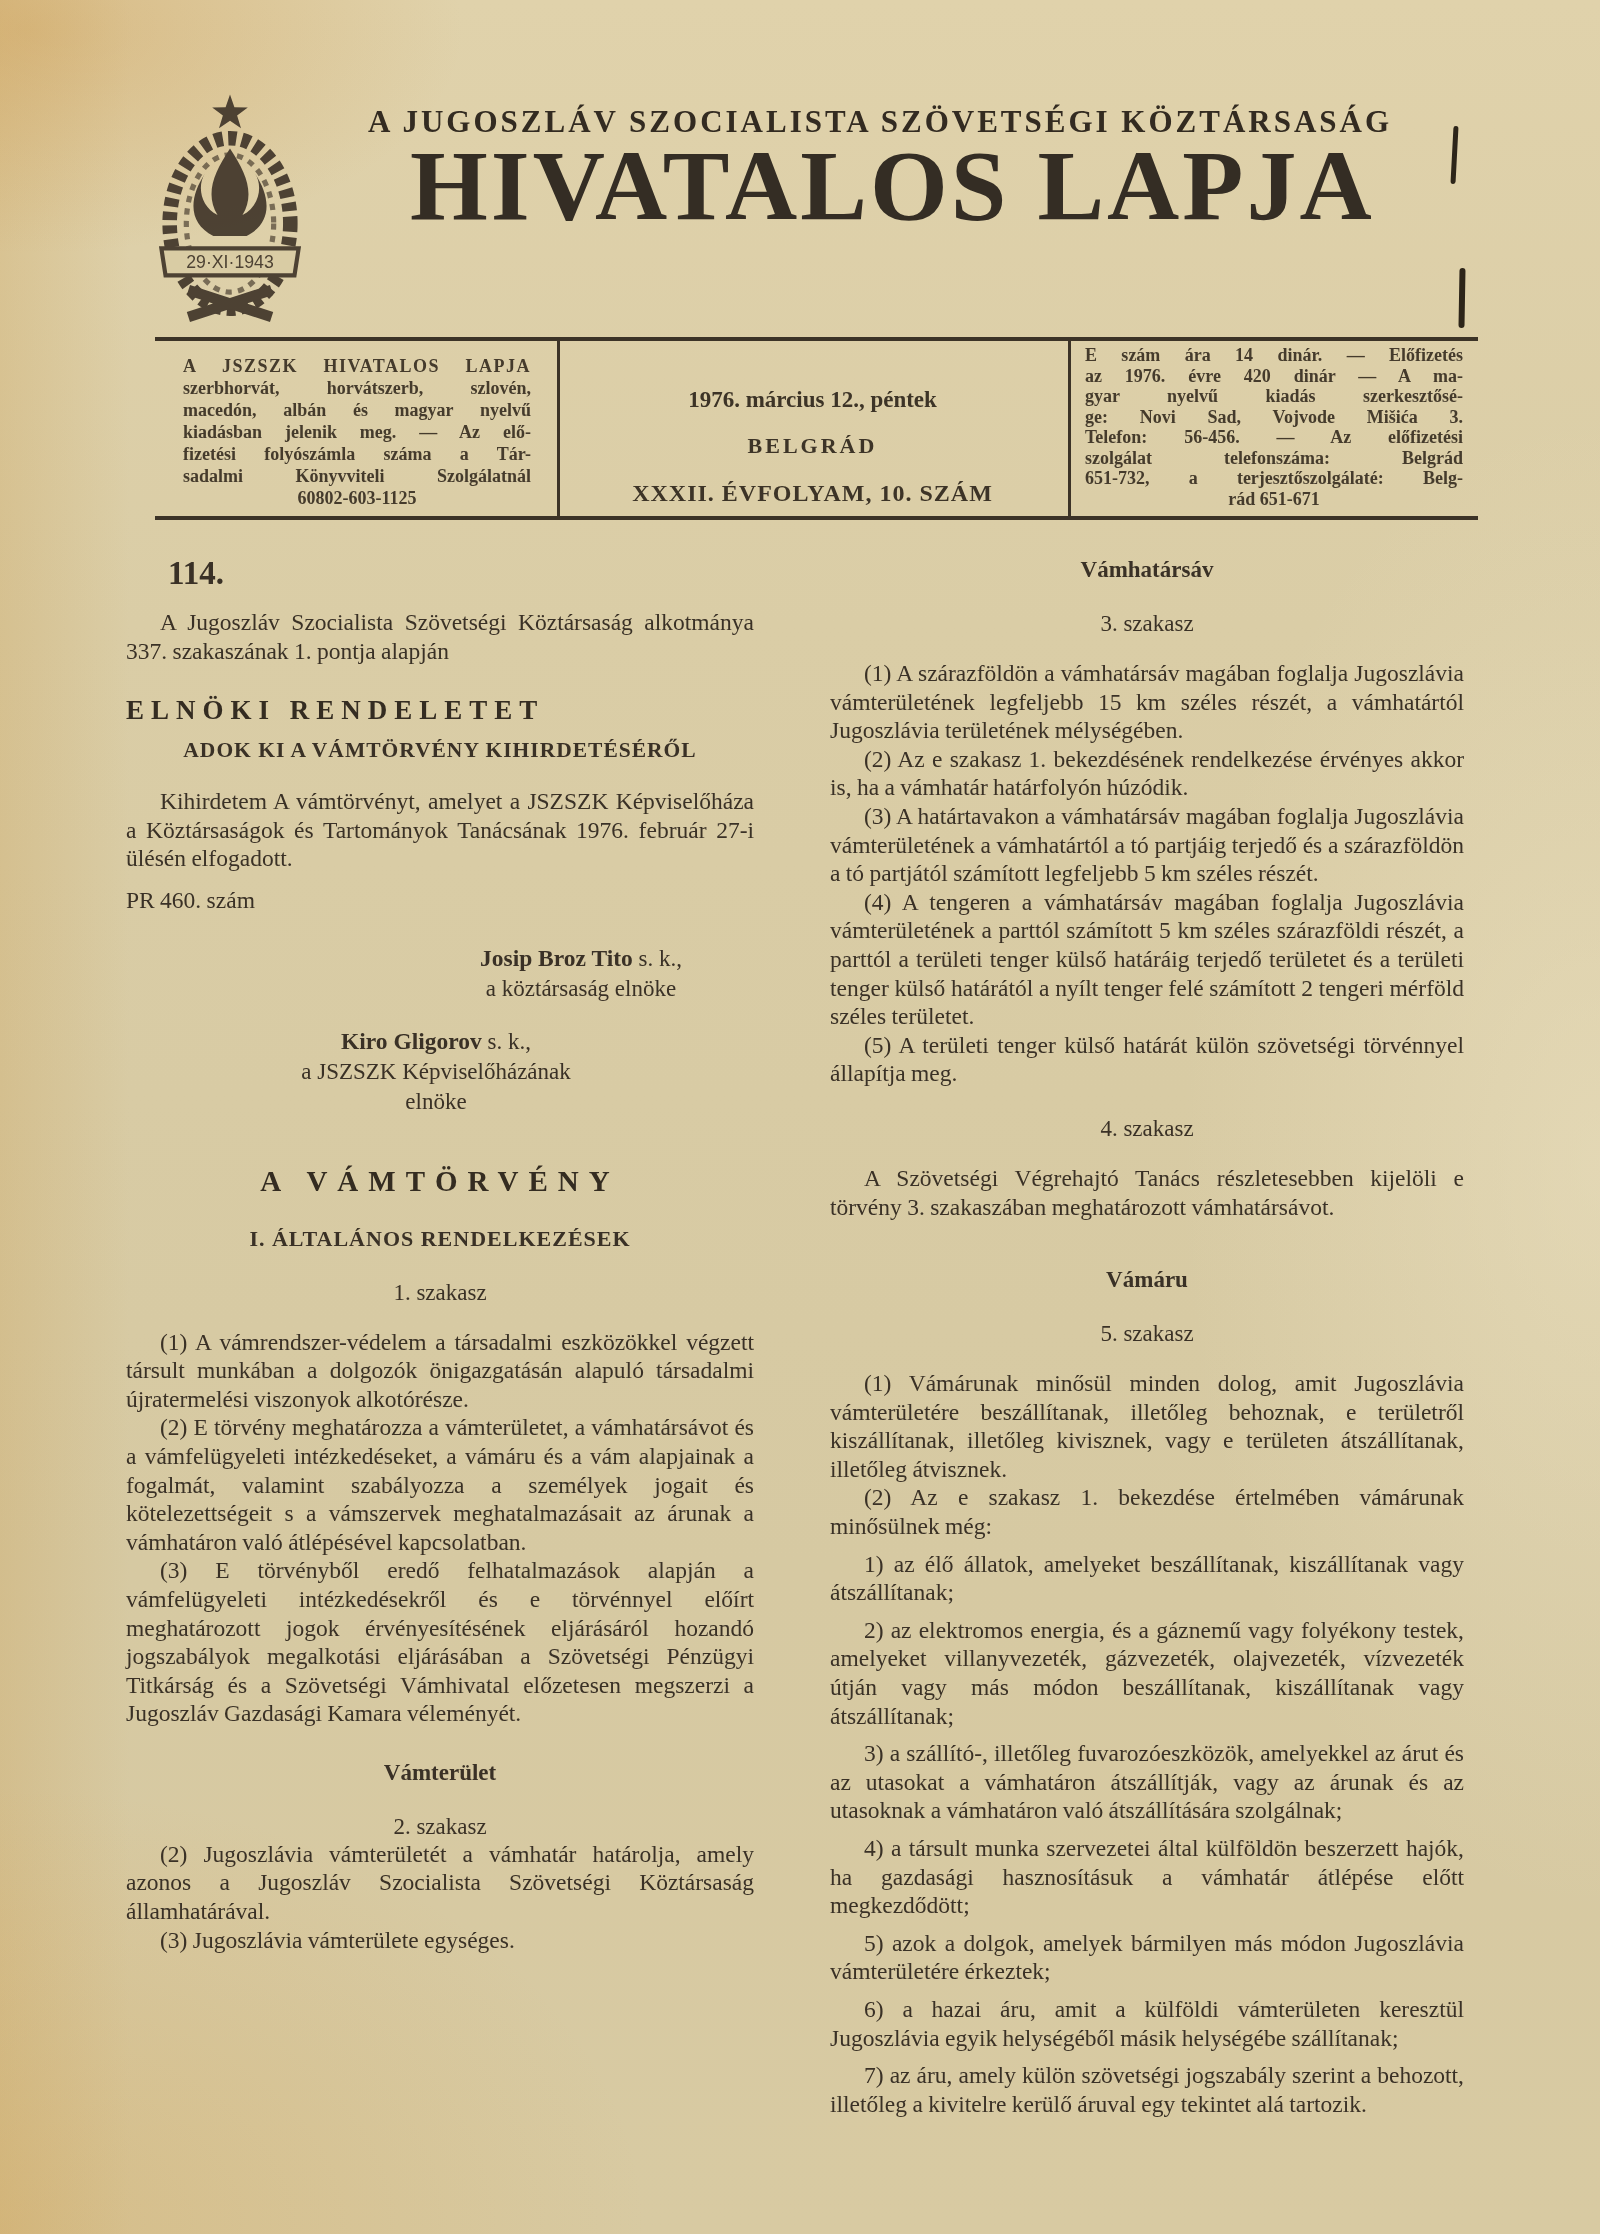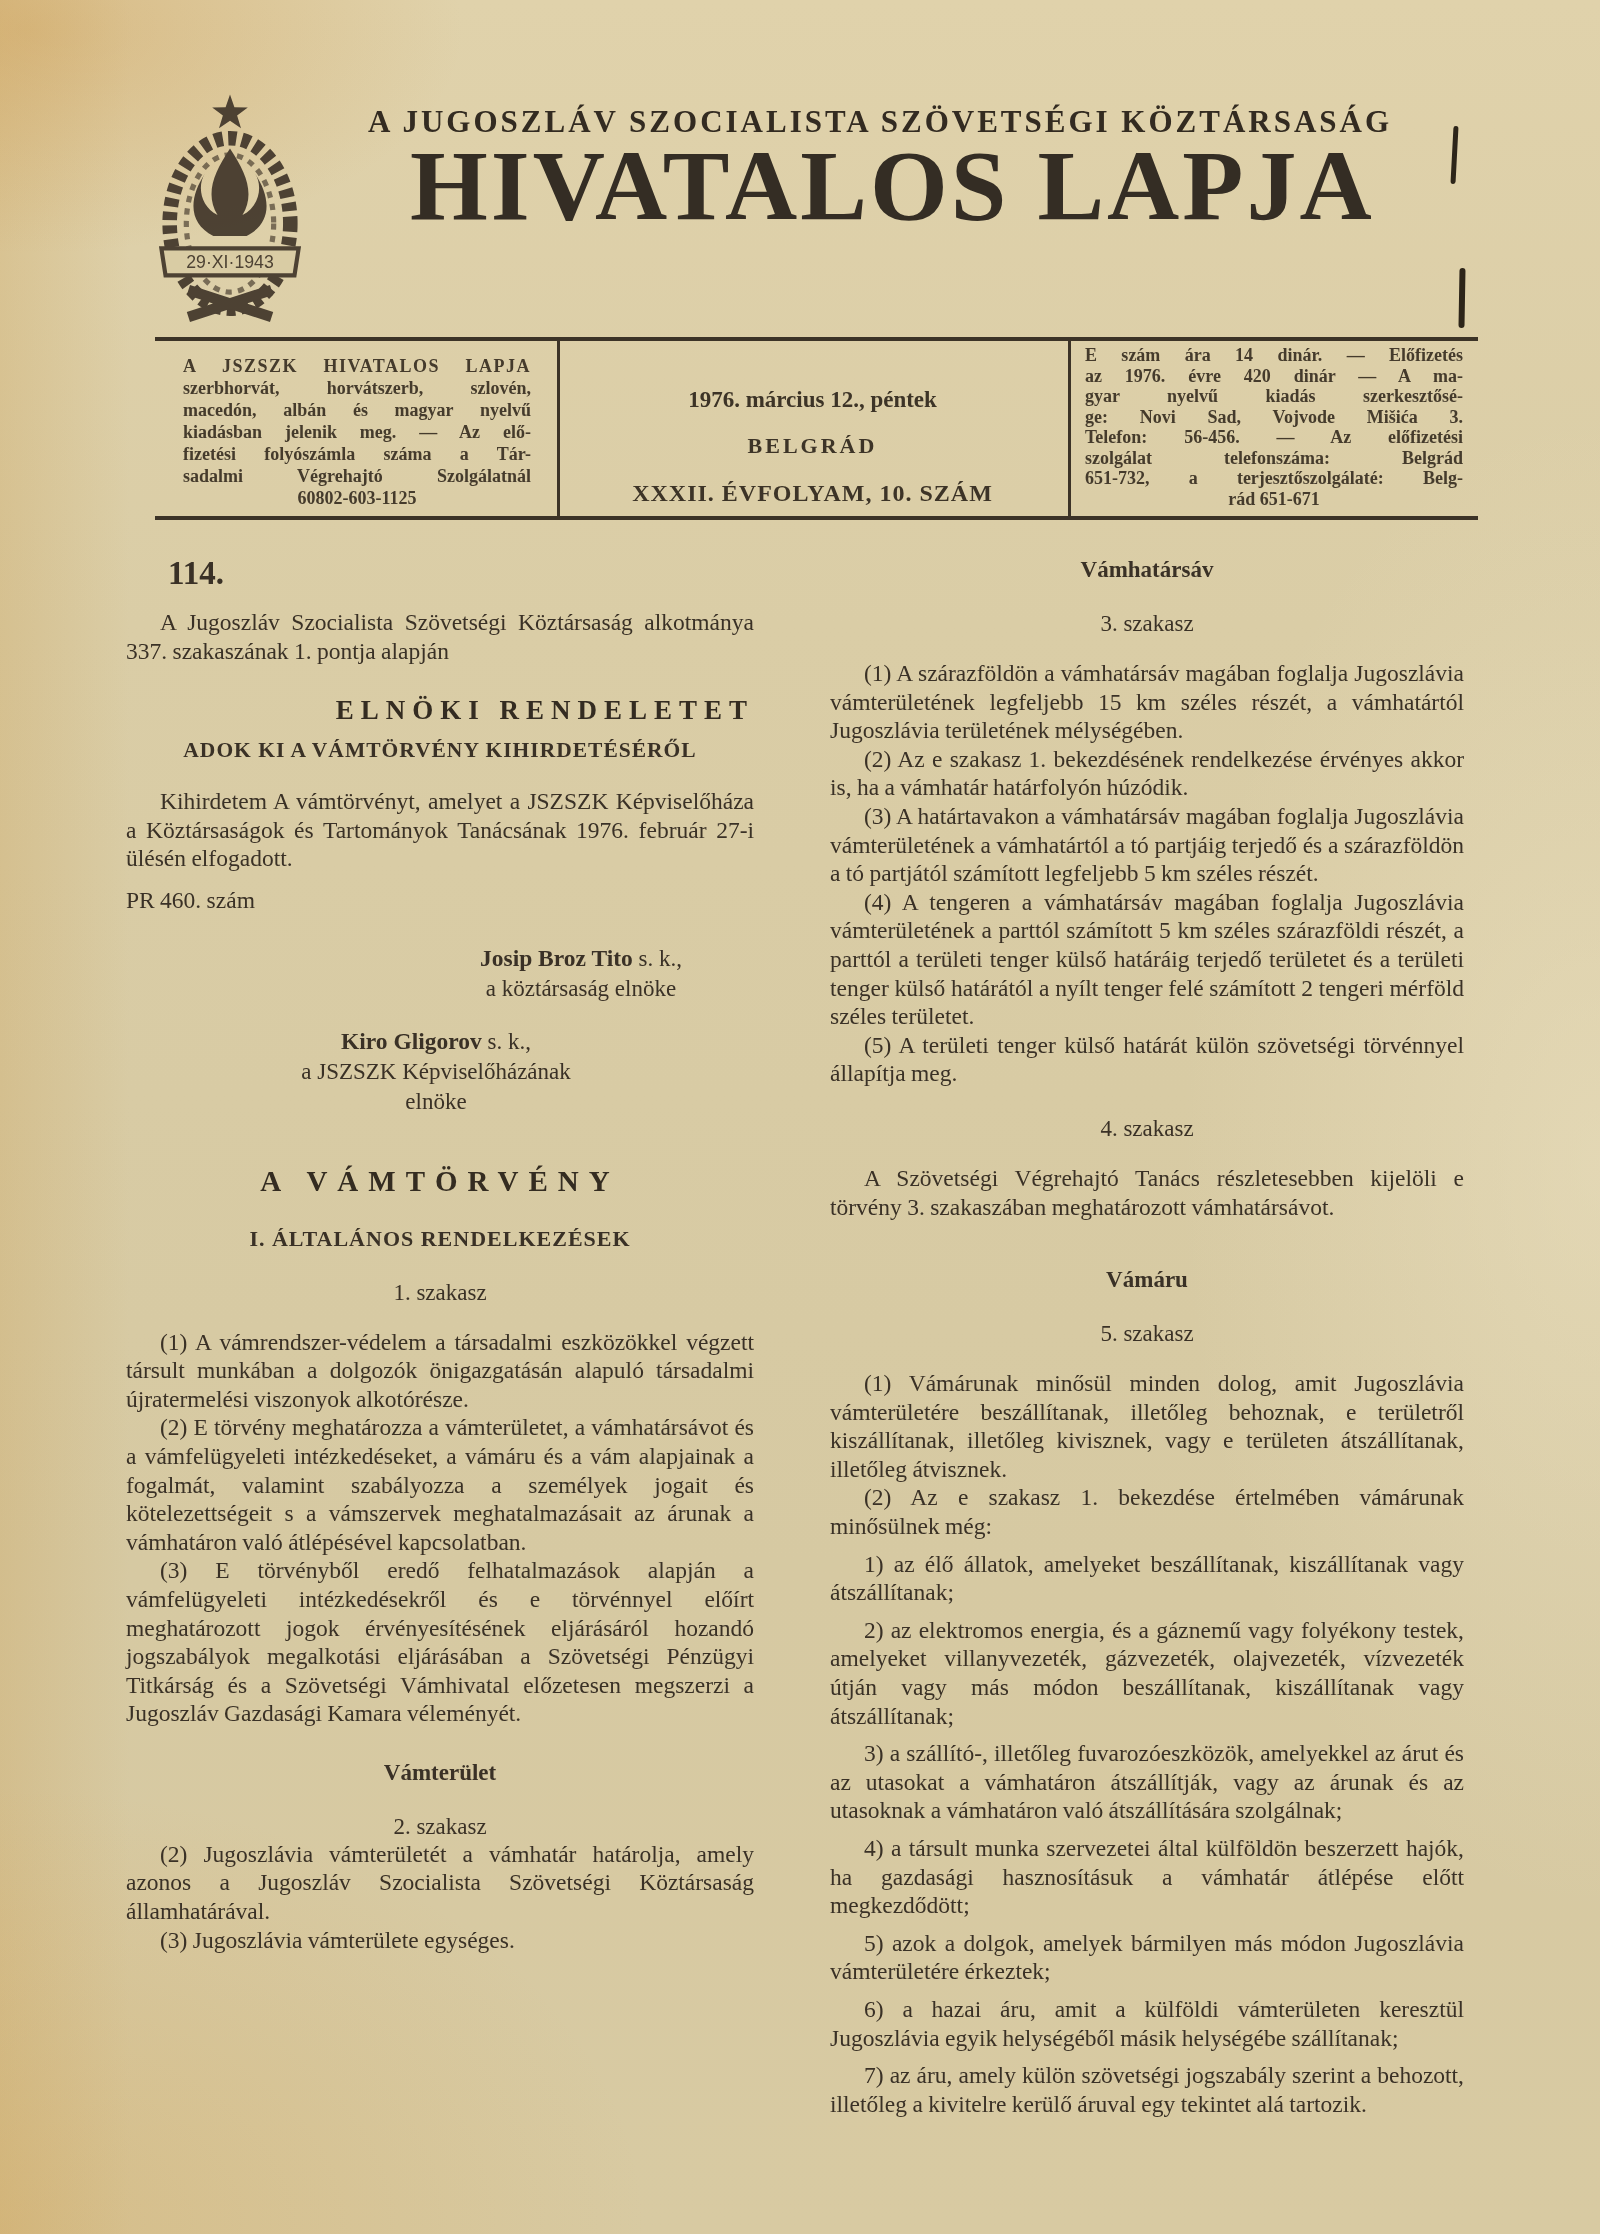--- a/index.html
+++ b/index.html
@@ -60,21 +60,21 @@
   .col{position:absolute;top:545px;}
   .col-l{left:126px;width:628px;}
   .col-r{left:830px;width:634px;}
   .p{
     font-size:23.5px;line-height:28.6px;margin:0;
     text-align:justify;text-indent:34px;hyphens:auto;word-spacing:-0.5px;
   }
   .noindent{text-indent:0;}
   .art-num{font-weight:bold;font-size:33px;margin:10px 0 0 42px;}
   .intro{margin-top:16px;}
-  .decree-title{margin-top:30px;text-align:right;font-weight:bold;font-size:27px;letter-spacing:7px;color:#342c21;}
+  .decree-title{margin-top:30px;text-align:left;font-weight:bold;font-size:27px;letter-spacing:7px;color:#342c21;}
   .decree-sub{margin-top:12px;text-align:center;font-weight:bold;font-size:21.5px;letter-spacing:1px;}
   .prom{margin-top:24px;}
   .pr-line{margin-top:13px;}
   .place-line{margin-top:7px;}
   .sig{text-align:center;}
   .sig-name{font-weight:bold;font-size:23.5px;}
   .sig-role{font-size:23px;margin-top:4px;}
   .sig1{margin:30px 0 0 290px;width:330px;}
   .sig2{margin:26px 0 0 110px;width:400px;}
   .law-title{margin-top:50px;text-align:center;font-weight:bold;font-size:29px;letter-spacing:10px;color:#342c21;}
@@ -110,21 +110,21 @@
   <div class="infobox">
     <div class="divider div-l"></div>
     <div class="divider div-r"></div>
 
     <div class="cell-left">
       <div class="jline sp">A JSZSZK HIVATALOS LAPJA</div>
       <div class="jline">szerbhorvát, horvátszerb, szlovén,</div>
       <div class="jline">macedón, albán és magyar nyelvű</div>
       <div class="jline">kiadásban jelenik meg. — Az elő-</div>
       <div class="jline">fizetési folyószámla száma a Tár-</div>
-      <div class="jline">sadalmi Végrehajtó Szolgálatnál</div>
+      <div class="jline">sadalmi Könyvviteli Szolgálatnál</div>
       <div class="cline">60802-603-1125</div>
     </div>
 
     <div class="cell-center">
       <div class="cc-date">1976. március 12., péntek</div>
       <div class="cc-city">BELGRÁD</div>
       <div class="cc-issue">XXXII. ÉVFOLYAM, 10. SZÁM</div>
     </div>
 
     <div class="cell-right">

